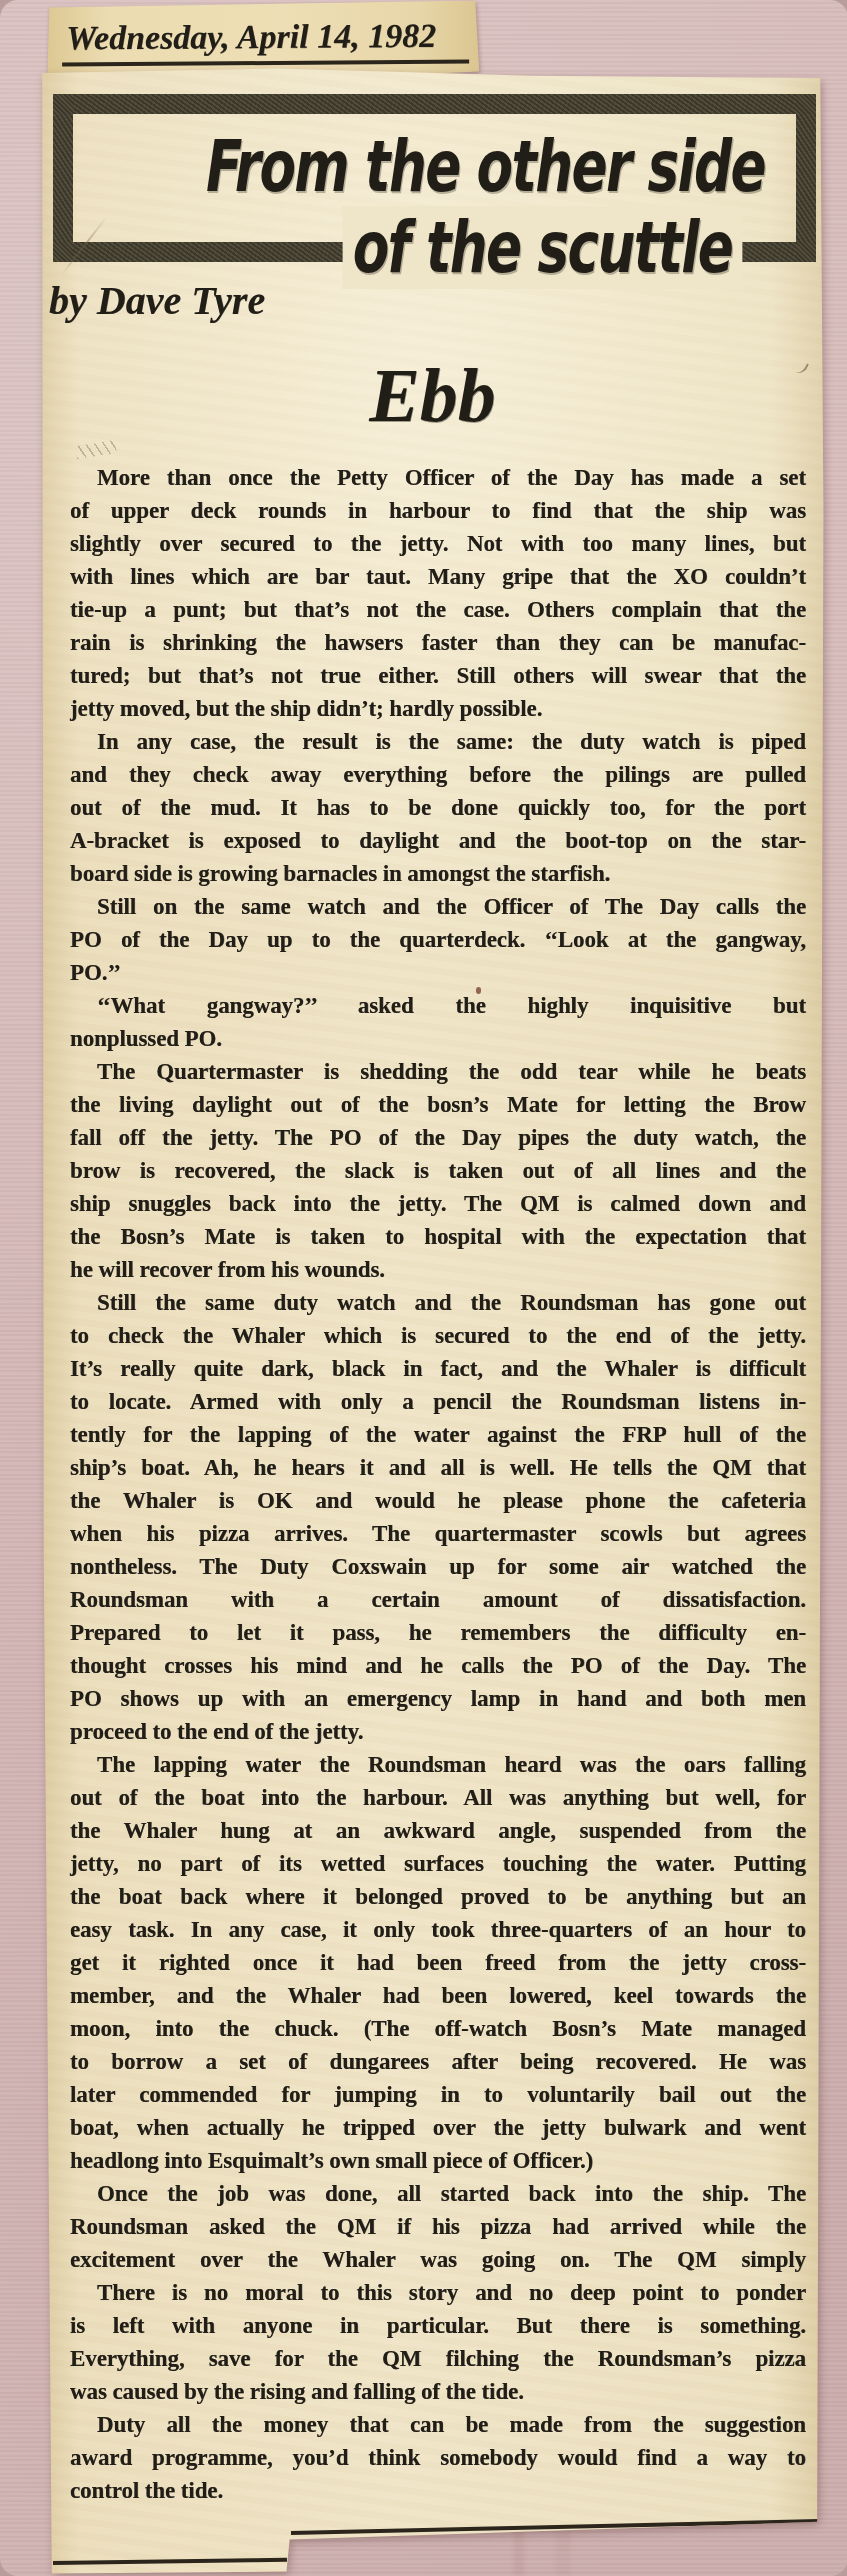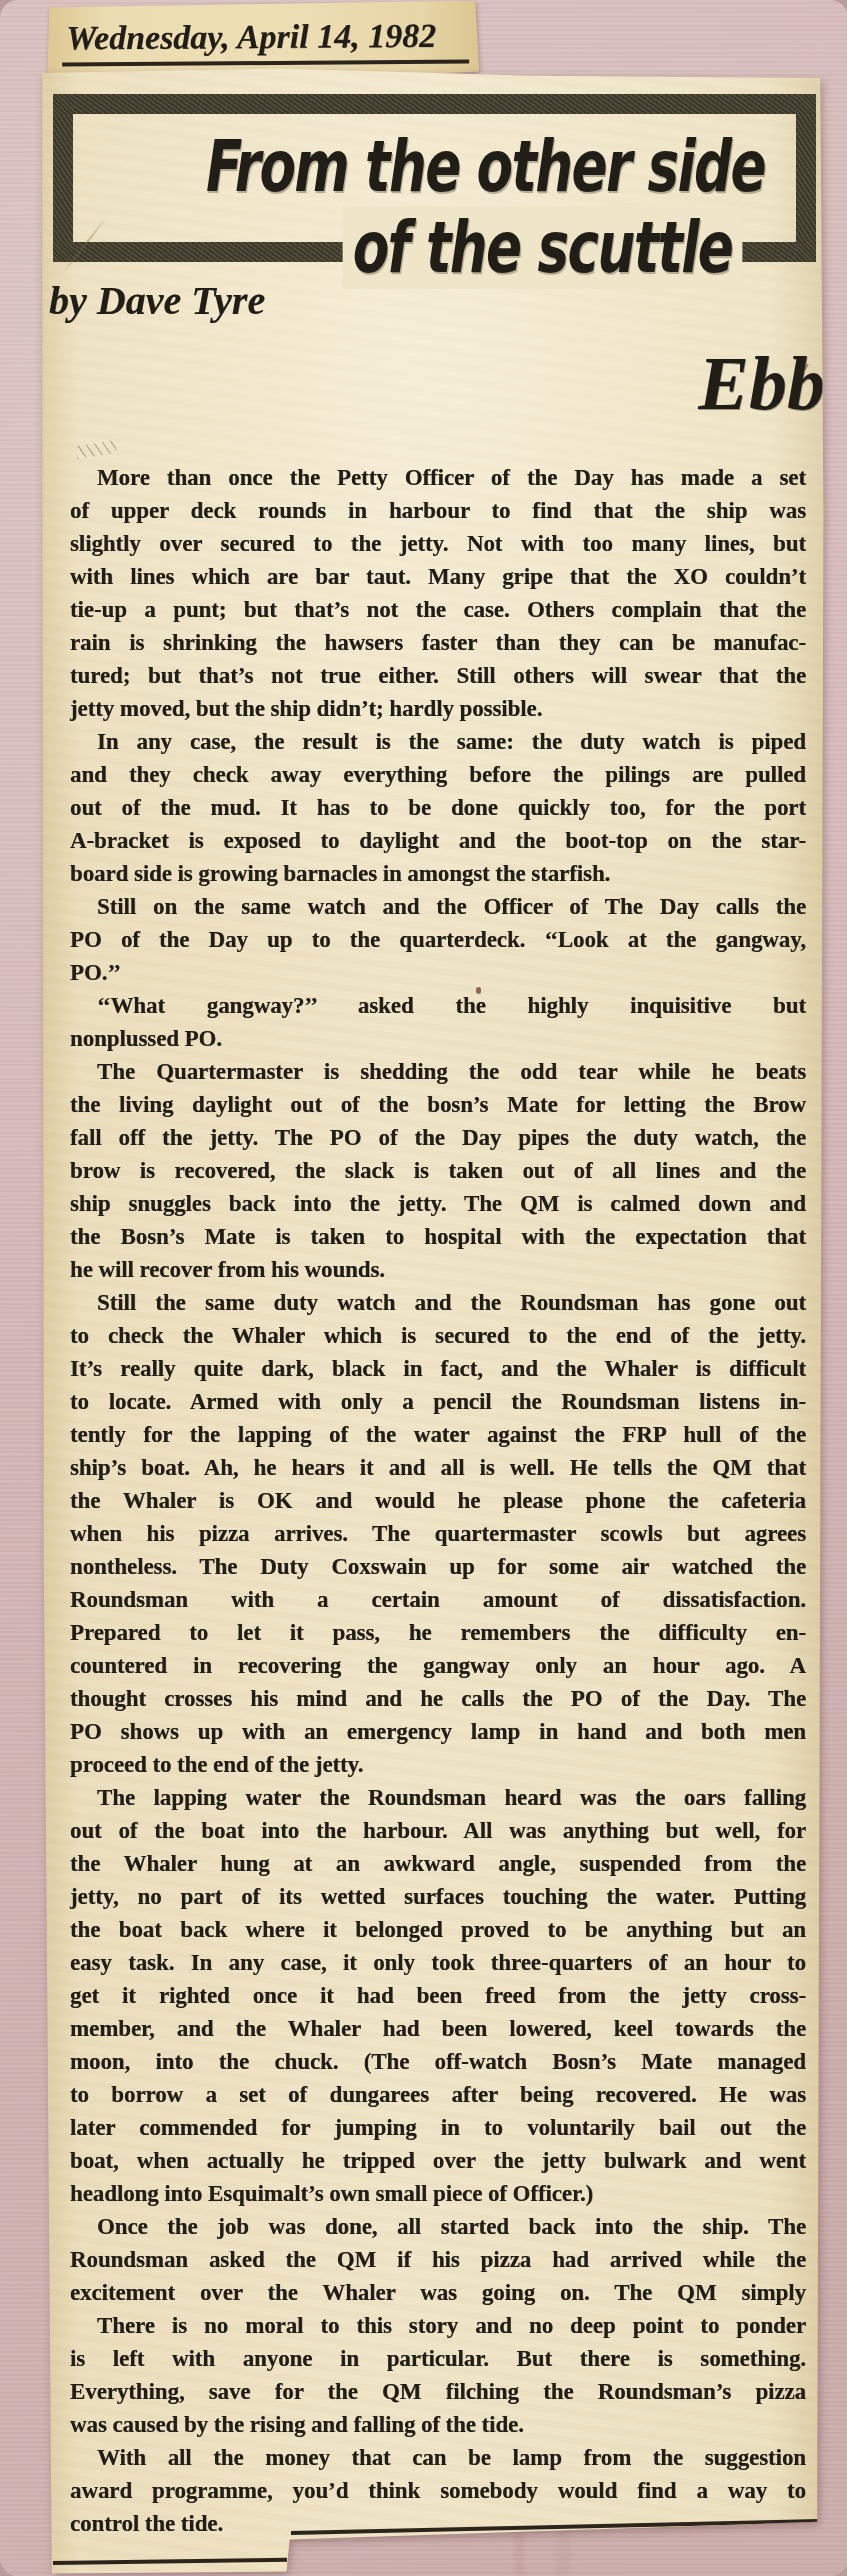--- a/index.html
+++ b/index.html
@@ -60,21 +60,21 @@
   .mast-line2 { top:145px; transform: translateX(110px) scaleX(0.75); }
   .mast-line2 .knockout { background:#efe5c8; padding:0 13.4px; }
 
   .byline {
     position:absolute; top:214px; left:0; width:100%; 
     font:italic 700 40px/1 "Liberation Serif", serif;
     transform:translateX(9px);
     text-shadow:0.4px 0.4px 0 rgba(33,29,23,.45);
   }
   .headline {
-    position:absolute; top:278px; left:0; width:100%; text-align:right;
+    position:absolute; top:290px; left:0; width:100%; text-align:center;
     font:italic 700 76px/1 "Liberation Serif", serif;
     text-shadow:0.7px 1.1px 0 rgba(33,29,23,.4);
   }
 
   .body { position:absolute; left:30px; top:394px; width:736px; }
   .para { margin:0; }
   .line {
     font:700 23px/33px "Liberation Serif", serif;
     letter-spacing:-0.1px;
     text-align:justify; text-align-last:justify;
@@ -170,21 +170,20 @@
             <div class="line">to check the Whaler which is secured to the end of the jetty.</div>
             <div class="line">It’s really quite dark, black in fact, and the Whaler is difficult</div>
             <div class="line">to locate. Armed with only a pencil the Roundsman listens in-</div>
             <div class="line">tently for the lapping of the water against the FRP hull of the</div>
             <div class="line">ship’s boat. Ah, he hears it and all is well. He tells the QM that</div>
             <div class="line">the Whaler is OK and would he please phone the cafeteria</div>
             <div class="line">when his pizza arrives. The quartermaster scowls but agrees</div>
             <div class="line">nontheless. The Duty Coxswain up for some air watched the</div>
             <div class="line">Roundsman with a certain amount of dissatisfaction.</div>
             <div class="line">Prepared to let it pass, he remembers the difficulty en-</div>
-            <div class="line">countered in recovering the gangway only an hour ago. A</div>
             <div class="line">thought crosses his mind and he calls the PO of the Day. The</div>
             <div class="line">PO shows up with an emergency lamp in hand and both men</div>
             <div class="line last">proceed to the end of the jetty.</div>
           </div>
           <div class="para">
             <div class="line first">The lapping water the Roundsman heard was the oars falling</div>
             <div class="line">out of the boat into the harbour. All was anything but well, for</div>
             <div class="line">the Whaler hung at an awkward angle, suspended from the</div>
             <div class="line">jetty, no part of its wetted surfaces touching the water. Putting</div>
             <div class="line">the boat back where it belonged proved to be anything but an</div>
@@ -202,21 +201,21 @@
             <div class="line">Roundsman asked the QM if his pizza had arrived while the</div>
             <div class="line">excitement over the Whaler was going on. The QM simply</div>
           </div>
           <div class="para">
             <div class="line first">There is no moral to this story and no deep point to ponder</div>
             <div class="line">is left with anyone in particular. But there is something.</div>
             <div class="line">Everything, save for the QM filching the Roundsman’s pizza</div>
             <div class="line last">was caused by the rising and falling of the tide.</div>
           </div>
           <div class="para">
-            <div class="line first">With all the money that can be lamp from the suggestion</div>
+            <div class="line first">Duty all the money that can be made from the suggestion</div>
             <div class="line">award programme, you’d think somebody would find a way to</div>
             <div class="line last">control the tide.</div>
           </div>
         </div>
 
       <div class="rule rule-a"></div>
       <div class="rule rule-b"></div>
 
       <div class="scribble"></div>
       <div class="pen-tick"></div>

